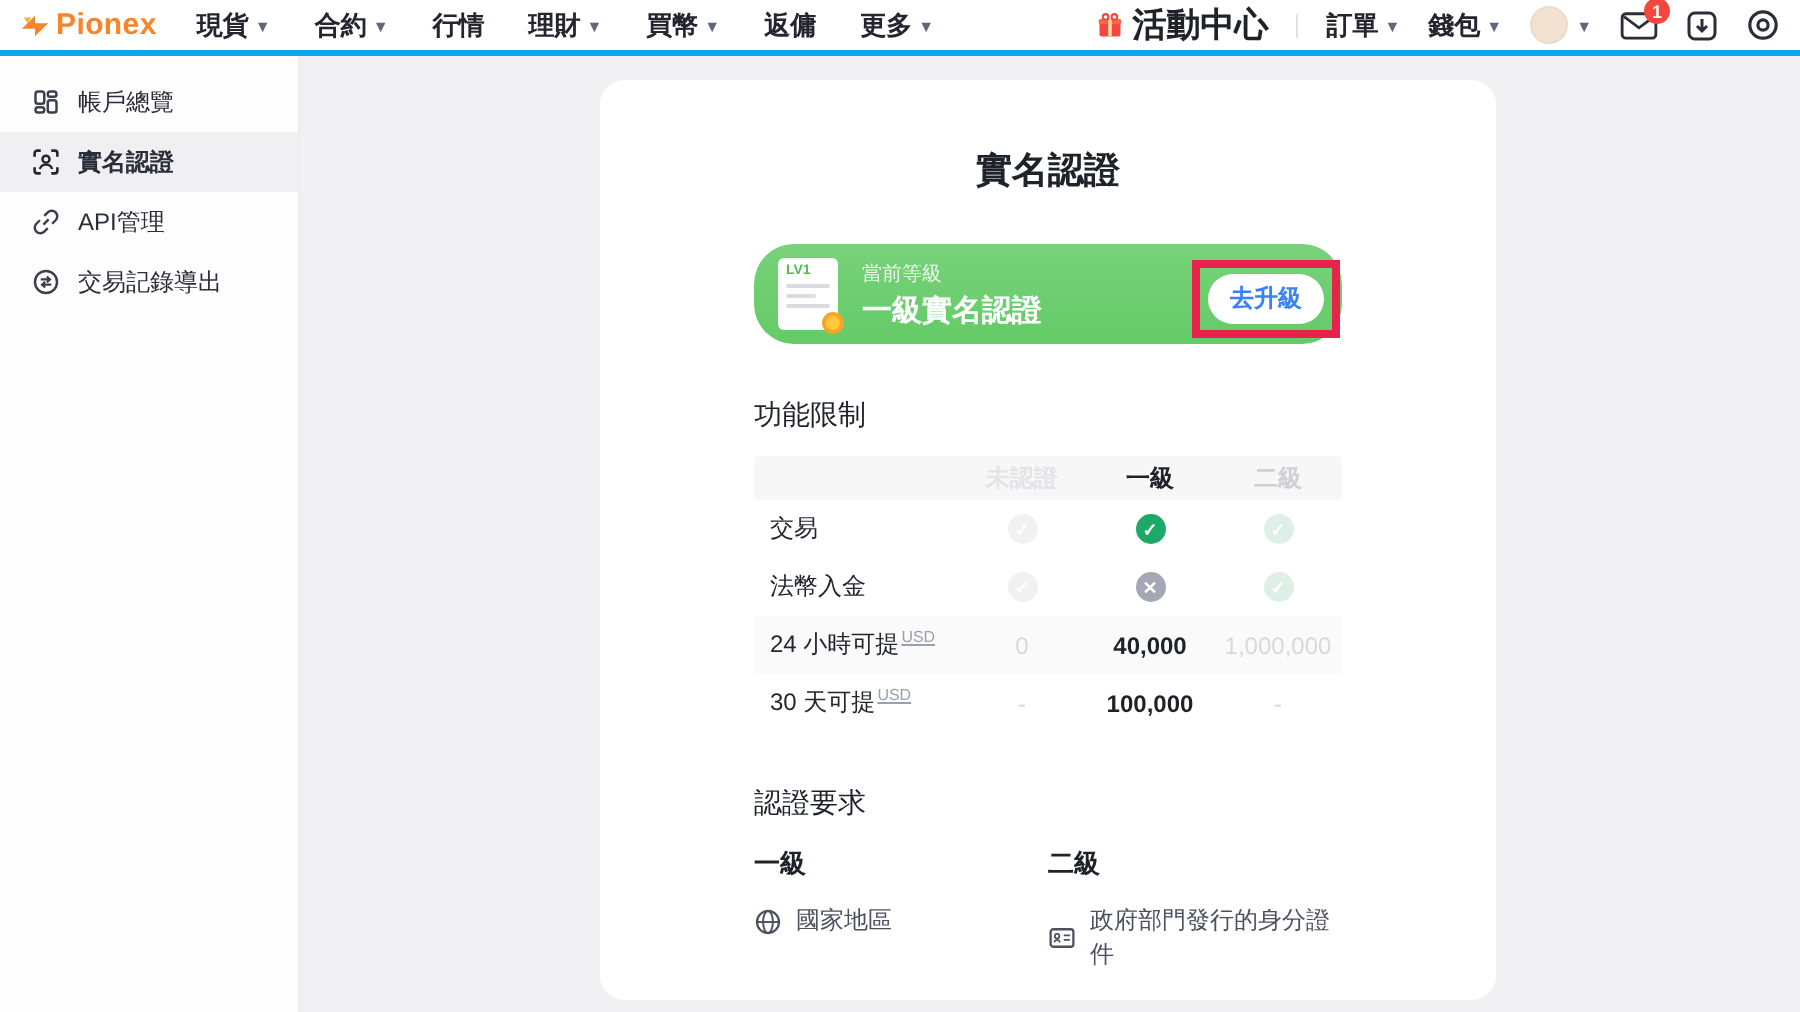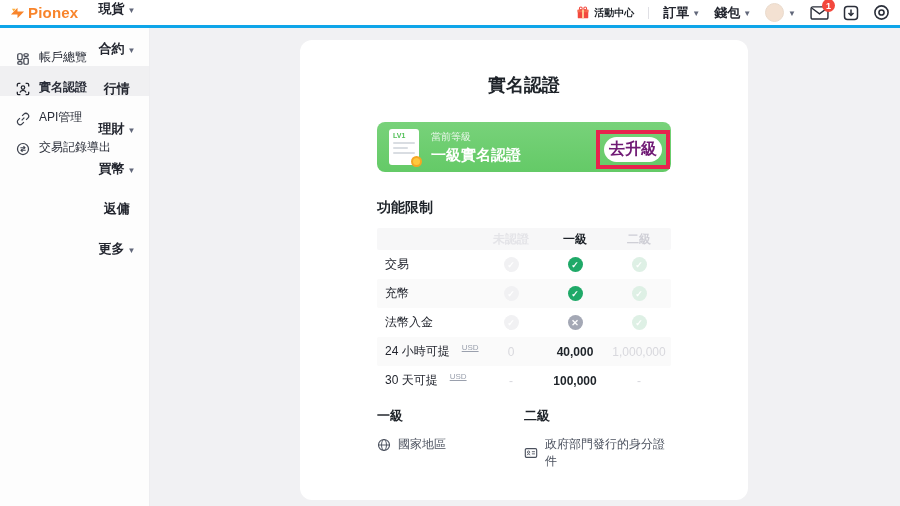--- a/index.html
+++ b/index.html
@@ -4,78 +4,78 @@
 <style>
   * { margin:0; padding:0; box-sizing:border-box; }
   html,body { width:900px; height:506px; overflow:hidden;
     font-family:"Liberation Sans", sans-serif; background:#f1f1f3; color:#1e2329; }
 
   
   .navbar { position:absolute; top:0; left:0; width:900px; height:28px; background:#fff;
     border-bottom:3px solid #0ea5e9; display:flex; padding:0 10px; z-index:5; }
   .logo { display:flex; align-items:center; gap:3px; margin-right:20px; cursor:pointer; }
   .logo-text { font-size:15px; font-weight:800; color:#f8842b; letter-spacing:.2px; }
-  .nav-left { display:flex; align-items:center; gap:22px;flex-direction:column; }
+  .nav-left { display:flex; align-items:center; gap:22px; }
   .nav-item { font-size:13px; font-weight:700; color:#23262f; display:flex; align-items:center; gap:3px; cursor:pointer; }
   .caret { font-size:8px; color:#61677a; transform:translateY(1px); }
   .nav-right { margin-left:auto; display:flex; align-items:center; gap:14px; }
-  .activity { display:flex; align-items:center; gap:4px; font-size:10px; font-weight:700; }
+  .activity { display:flex; align-items:center; gap:4px; font-size:17px; font-weight:700; }
   .divider { width:1px; height:12px; background:#e0e0e5; }
   .avatar-wrap { display:flex; align-items:center; gap:4px; }
   .avatar { width:19px; height:19px; border-radius:50%; background:#f3e1d2; border:1px solid #eadbcd; }
   .icon-btn { position:relative; display:flex; align-items:center; cursor:pointer; }
   .badge { position:absolute; top:-6px; left:12px; min-width:13px; height:13px; padding:0 3px;
     background:#f3483d; color:#fff; border-radius:8px; font-size:9px; font-weight:700;
     display:flex; align-items:center; justify-content:center; }
 
   
   .sidebar { position:absolute; top:28px; left:0; width:150px; height:478px; background:#fdfdfd;
     border-right:1px solid #ededf0; padding-top:8px; }
-  .side-item { display:flex; align-items:flex-end; gap:9px; height:30px; padding:0 16px;
+  .side-item { display:flex; align-items:center; gap:9px; height:30px; padding:0 16px;
     font-size:12px; color:#2a2e39; cursor:pointer; }
   .side-item.active { background:#f0f0f2; font-weight:700; }
   .side-item svg { flex:none; }
   .side-footer { position:absolute; bottom:8px; left:26px; display:flex; gap:20px; align-items:center; }
   .foot-link { display:flex; align-items:center; gap:5px; font-size:11px; color:#a9aebc; cursor:pointer; }
 
   
   .main { position:absolute; top:28px; left:151px; width:749px; height:478px; background:#f1f1f3; }
   .card { position:absolute; top:12px; left:149px; width:448px; height:460px; background:#fff; border-radius:12px; }
   .inner { width:294px; margin:0 auto; }
   .page-title { margin-top:33px; text-align:center; font-size:18px; font-weight:700; }
 
   
-  .banner { position:relative; margin-top:25px; height:50px; border-radius:8px;
+  .banner { position:relative; margin-top:25px; height:50px; border-radius:20px;
     background:linear-gradient(180deg,#78d27a,#64ca67); display:flex; align-items:center; padding:0 12px; }
   .cert { position:relative; width:30px; height:36px; background:#fff; border-radius:3px; padding:3px 4px; }
   .cert-lv { font-size:7px; font-weight:800; color:#4fbf55; }
   .cert-line { height:2px; background:#d9dde2; border-radius:1px; margin-top:3px; }
   .cert-line.short { width:70%; }
   .medal { position:absolute; right:-3px; bottom:-2px; width:11px; height:11px; border-radius:50%;
     background:#ffc83d; border:2px solid #f5a623; }
   .banner-text { margin-left:12px; display:flex; flex-direction:column; gap:2px; }
   .banner-sub { font-size:10px; color:rgba(255,255,255,.85); }
   .banner-main { font-size:15px; font-weight:800; color:#fff; }
   .upgrade-box { position:absolute; right:1px; top:8px; width:74px; height:39px;
     border:4px solid #e7234d; display:flex; align-items:center; justify-content:center; }
   .upgrade-btn { width:58px; height:25px; background:#fff; border:none; border-radius:13px;
-    font-size:16px; font-weight:700; color:#701a75; cursor:pointer; font-family:inherit; }
-
-  
-  .section-h { margin-top:27px; font-size:14px; font-weight:700; }
+    font-size:12px; font-weight:700; color:#3b82f6; cursor:pointer; font-family:inherit; }
+
+  
+  .section-h { margin-top:27px; font-size:14px; font-weight:400; }
   .table { margin-top:11px; font-size:12px; }
   .trow { display:flex; align-items:center; height:29px; border-radius:2px; }
   .trow.head { height:22px; background:#f7f7f8; font-weight:700; }
   .trow.alt { background:#fafafa; }
   .c-label { width:102px; padding-left:8px; color:#23262f; }
   .c-val { width:64px; display:flex; justify-content:center; align-items:center; }
   .col-muted { color:#e4e4e8; }
   .col-main { color:#1e2329; }
   .col-light { color:#cfcfd6; }
-  .unit { font-size:8px; color:#9aa0ad; vertical-align:super; margin-left:12px;text-decoration:underline; }
+  .unit { font-size:8px; color:#9aa0ad; vertical-align:super; margin-left:1px;text-decoration:underline; }
   .v-dim { color:#d8d8dd; }
   .v-bold { font-weight:700; color:#1e2329; }
   .mark { width:15px; height:15px; border-radius:50%; display:inline-flex; align-items:center;
     justify-content:center; font-size:9px; font-weight:700; color:#fff; }
   .mark[data-icon="check-muted"] { background:#f1f1f3; }
   .mark[data-icon="check-muted"]::before { content:"\2713"; }
   .mark[data-icon="check-green"] { background:#1fa968; }
   .mark[data-icon="check-green"]::before { content:"\2713"; }
   .mark[data-icon="check-light"] { background:#def0e5; }
   .mark[data-icon="check-light"]::before { content:"\2713"; }
@@ -246,32 +246,20 @@
           <span class="c-val">
               <span class="mark" data-icon="check-muted"></span>
             </span>
           <span class="c-val">
               <span class="mark" data-icon="check-green"></span>
             </span>
           <span class="c-val">
               <span class="mark" data-icon="check-light"></span>
             </span>
         </div>
-        <div class="trow alt">
-          <span class="c-label">充幣</span>
-          <span class="c-val">
-              <span class="mark" data-icon="check-muted"></span>
-            </span>
-          <span class="c-val">
-              <span class="mark" data-icon="check-green"></span>
-            </span>
-          <span class="c-val">
-              <span class="mark" data-icon="check-light"></span>
-            </span>
-        </div>
         <div class="trow">
           <span class="c-label">法幣入金</span>
           <span class="c-val">
               <span class="mark" data-icon="check-muted"></span>
             </span>
           <span class="c-val">
               <span class="mark" data-icon="cross-gray"></span>
             </span>
           <span class="c-val">
               <span class="mark" data-icon="check-light"></span>
@@ -284,20 +272,21 @@
           <span class="c-val v-dim">1,000,000</span>
         </div>
         <div class="trow">
           <span class="c-label"><span>30 天可提</span><span class="unit">USD</span></span>
           <span class="c-val v-dim">-</span>
           <span class="c-val v-bold">100,000</span>
           <span class="c-val v-dim">-</span>
         </div>
       </div>
 
+      <h2 class="section-h">認證要求</h2>
       <div class="req-grid">
         <div class="req-col">
           <div class="req-title">一級</div>
           <div class="req-item">
             <svg width="14" height="14" viewBox="0 0 16 16">
               <circle cx="8" cy="8" r="6.3" fill="none" stroke="#4b515e" stroke-width="1.3"></circle>
               <ellipse cx="8" cy="8" rx="2.8" ry="6.3" fill="none" stroke="#4b515e" stroke-width="1.1"></ellipse>
               <path d="M1.7 8 H14.3" stroke="#4b515e" stroke-width="1.1"></path>
             </svg>
             <span>國家地區</span>

